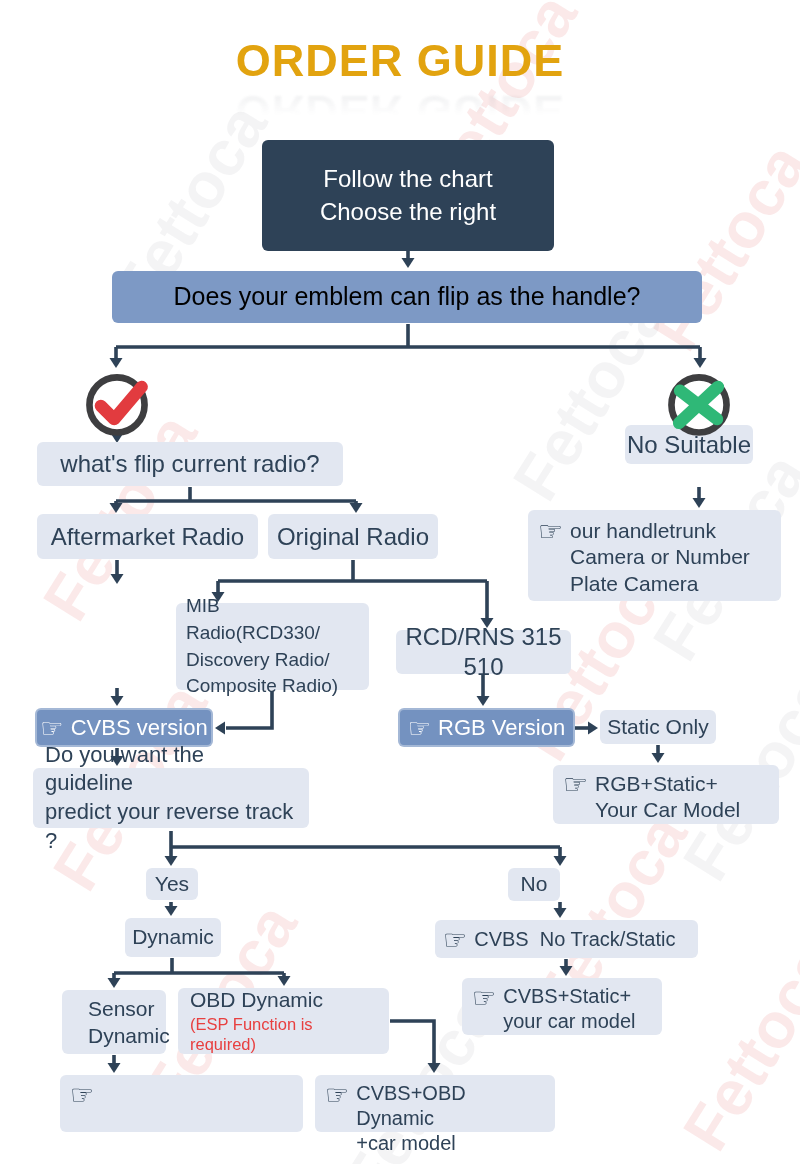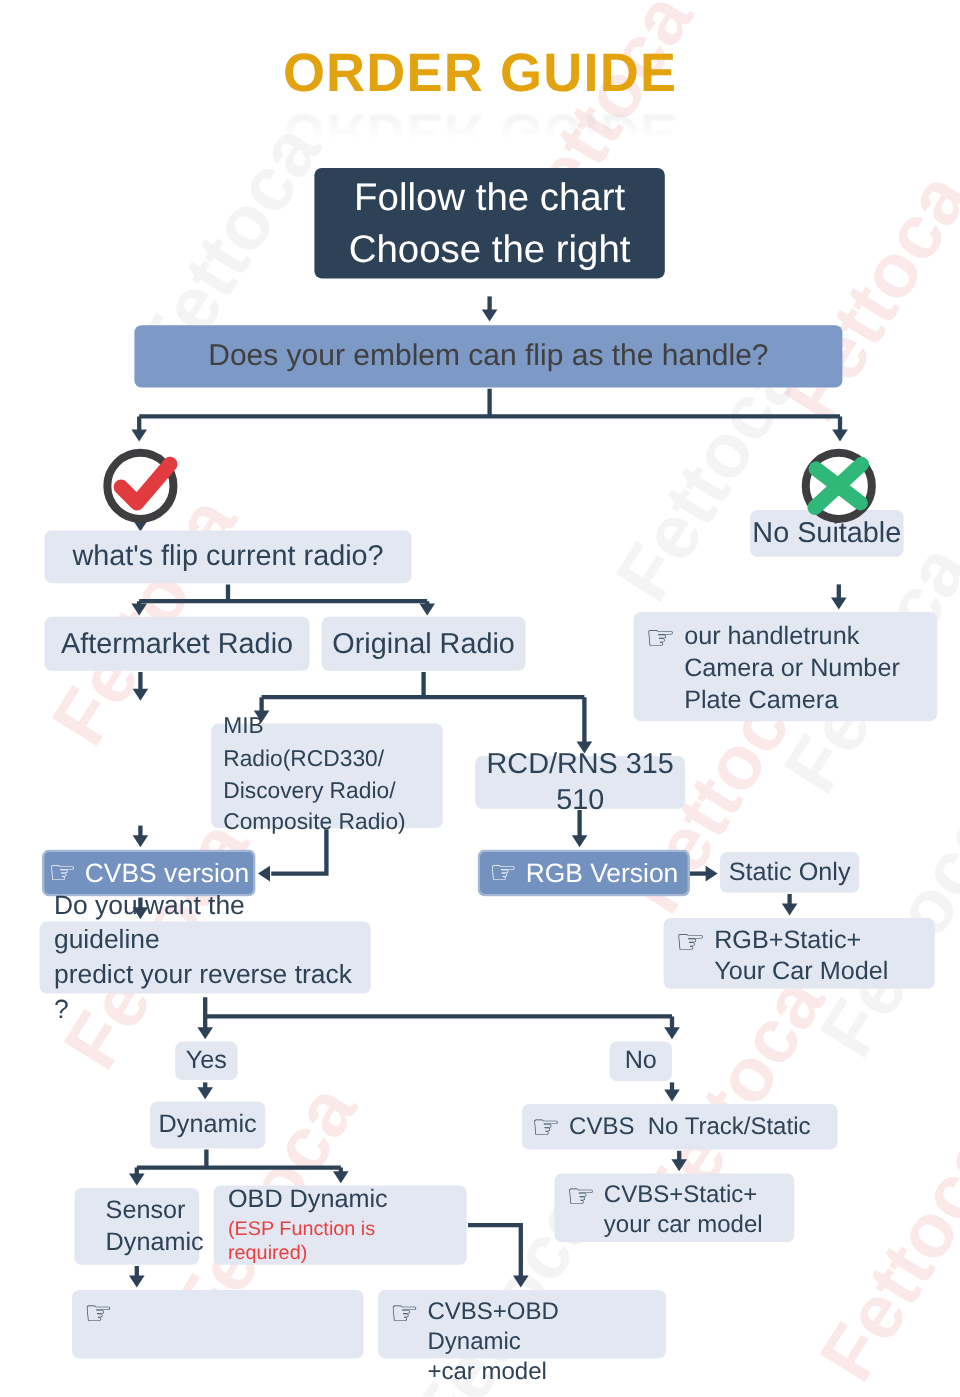--- a/index.html
+++ b/index.html
@@ -28,21 +28,21 @@
             mask-image:linear-gradient(to top,rgba(0,0,0,.55),transparent 60%);
   }
   
   .node{
     position:absolute;box-sizing:border-box;border-radius:6px;
     display:flex;align-items:center;justify-content:center;
     text-align:center;white-space:pre-wrap;z-index:3;line-height:1.25;
   }
   .node.light{background:#E2E7F1;color:#2E4257;}
   .node.navy{background:#2E4257;color:#ffffff;}
-  .node.blue{background:#7D99C5;color:#404040;}
+  .node.blue{background:#7D99C5;color:#000000;}
   .node.handblue{background:#7492C0;color:#ffffff;border:2px solid rgba(255,255,255,.35);}
   .node.left{justify-content:flex-start;text-align:left;}
   .hand{font-family:"DejaVu Sans",sans-serif;line-height:1;margin-right:7px;flex:0 0 auto;}
   .hand.w{color:#ffffff;}
   .hand.d{color:#2E4257;}
   .result{display:flex;align-items:flex-start;justify-content:flex-start;text-align:left;}
   .note{color:#E84040;font-size:16.5px;display:block;}
   .stack{display:flex;flex-direction:column;align-items:flex-start;}
   svg.layer{position:absolute;left:0;top:0;z-index:2;}
   .mark{position:absolute;z-index:4;}
@@ -128,21 +128,21 @@
 
   <svg class="mark" style="left:79px;top:365px" width="76" height="76" viewBox="0 0 80 80">
     <circle cx="40" cy="42" r="29" fill="#ffffff" stroke="#3E3E40" stroke-width="7"></circle>
     <path d="M23 43 L37 57 L66 23" stroke="#E23B3F" stroke-width="13" fill="none" stroke-linecap="round" stroke-linejoin="round"></path>
   </svg>
   <svg class="mark" style="left:661px;top:365px" width="76" height="76" viewBox="0 0 80 80">
     <circle cx="40" cy="42" r="29" fill="#ffffff" stroke="#3E3E40" stroke-width="7"></circle>
     <path d="M20 27 L59 57 M60 23 L19 61" stroke="#2FB877" stroke-width="13" fill="none" stroke-linecap="round" stroke-linejoin="round"></path>
   </svg>
 
-  <div class="node navy" style="left:262px;top:140px;width:292px;height:92px;font-size:32px;line-height:1.35"><span>Follow the chart
+  <div class="node navy" style="left:262px;top:140px;width:292px;height:111px;font-size:24px;line-height:1.35"><span>Follow the chart
 Choose the right</span></div>
 
   <div class="node blue" style="left:112px;top:271px;width:590px;height:52px;font-size:25px"><span>Does your emblem can flip as the handle?</span></div>
 
   <div class="node light" style="left:37px;top:442px;width:306px;height:44px;font-size:24px"><span>what's flip current radio?</span></div>
 
   <div class="node light" style="left:625px;top:425px;width:128px;height:39px;font-size:24px"><span>No Suitable</span></div>
 
   <div class="node light result" style="left:528px;top:510px;width:253px;height:91px;font-size:21px;padding:8px 10px">
     <span class="hand d" style="font-size:28px">☞</span>

